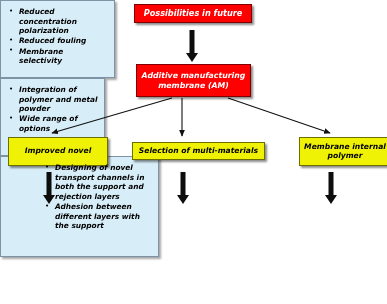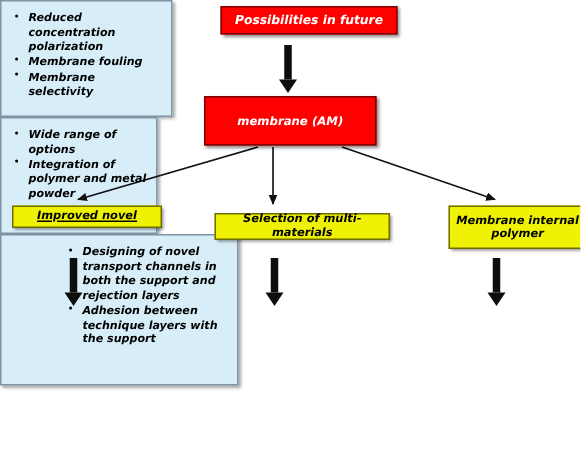--- a/index.html
+++ b/index.html
@@ -103,21 +103,21 @@
 
   
   #connectors {
     position: absolute;
     left: 0;
     top: 0;
     width: 387px;
     height: 304px;
     pointer-events: none;
   }
-  .t-red-top { font-size: 8.2px; margin-left: 13px; }
+  .t-red-top { font-size: 8.2px; }
   .t-red-am  { font-size: 7.8px; }
   .t-yellow  { font-size: 7.6px; }
   .t-blue    { font-size: 7.4px; }
 </style>
 </head>
 <body>
 
 <div id="canvas">
 
   <svg id="connectors" viewBox="0 0 387 304" xmlns="http://www.w3.org/2000/svg">
@@ -137,28 +137,29 @@
   <div class="box box-red t-red-top" style="left:134px; top:4px; width:118px; height:19px;">
     <span>Possibilities in future</span>
   </div>
 
   <div class="block-arrow" style="left:185px; top:30px; width:14px; height:32px;">
     <div class="shaft" style="width:5px; height:23px;"></div>
     <div class="head"></div>
   </div>
 
   <div class="box box-red t-red-am" style="left:136px; top:64px; width:115px; height:33px; flex-direction:column;">
+    <span>Additive manufacturing</span>
     <span>membrane (AM)</span>
   </div>
 
-  <div class="box box-yellow t-yellow" style="left:8px; top:137px; width:100px; height:15px; flex-direction:column;text-decoration:underline;">
+  <div class="box box-yellow t-yellow" style="left:8px; top:137px; width:100px; height:29px; flex-direction:column;">
     <span>Improved novel</span>
   </div>
 
-  <div class="box box-yellow t-yellow" style="left:143px; top:142px; width:117px; height:18px;">
+  <div class="box box-yellow t-yellow" style="left:132px; top:142px; width:133px; height:18px;">
     <span>Selection of multi-materials</span>
   </div>
 
   <div class="box box-yellow t-yellow" style="left:299px; top:137px; width:92px; height:29px; flex-direction:column;">
     <span>Membrane internal</span>
     <span>polymer</span>
   </div>
 
   <div class="block-arrow" style="left:42px; top:172px; width:14px; height:32px;">
     <div class="shaft" style="width:5px; height:23px;"></div>
@@ -169,32 +170,32 @@
     <div class="head"></div>
   </div>
   <div class="block-arrow" style="left:324px; top:172px; width:14px; height:32px;">
     <div class="shaft" style="width:5px; height:23px;"></div>
     <div class="head"></div>
   </div>
 
   <div class="box-blue t-blue" style="left:4px; top:209px; width:105px; height:66px;">
     <ul>
       <li>Reduced concentration polarization</li>
-      <li>Membrane fouling</li>
+      <li>Reduced fouling</li>
       <li>Membrane selectivity</li>
     </ul>
   </div>
 
   <div class="box-blue t-blue" style="left:138px; top:209px; width:95px; height:66px;">
     <ul>
+      <li>Integration of polymer and metal powder</li>
       <li>Wide range of options</li>
-      <li>Integration of polymer and metal powder</li>
     </ul>
   </div>
 
   <div class="box-blue t-blue" style="left:270px; top:209px; width:113px; height:89px;padding-left:40px;">
     <ul>
       <li>Designing of novel transport channels in both the support and rejection layers</li>
-      <li>Adhesion between technique layers with the support</li>
+      <li>Adhesion between different layers with the support</li>
     </ul>
   </div>
 
 </div>
 
 </body></html>

